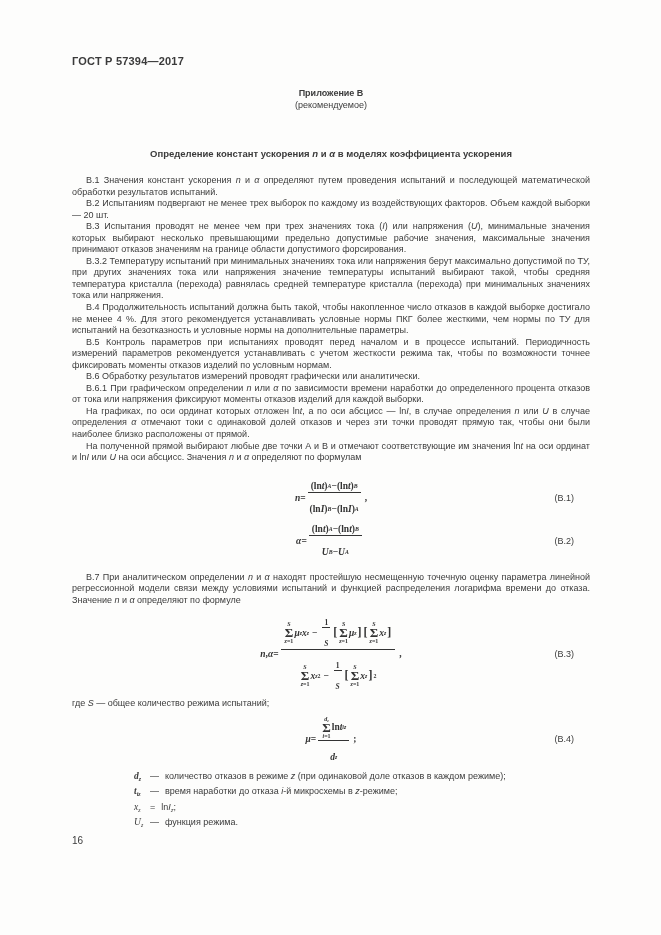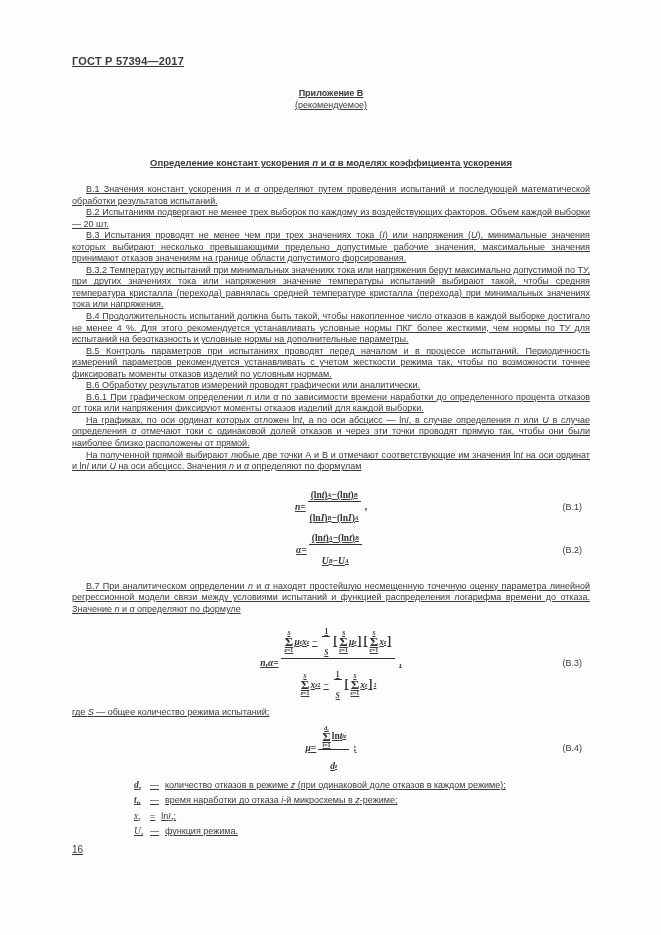--- a/index.html
+++ b/index.html
@@ -2,44 +2,44 @@
 <html lang="ru"><head>
 <meta charset="utf-8">
 <style>
   html,body{margin:0;padding:0;}
   body{
     width:661px;height:935px;overflow:hidden;
     background:#fdfdfc;color:#3b3b3b;
     font-family:"Liberation Sans","DejaVu Sans",sans-serif;
     -webkit-font-smoothing:antialiased;
   }
-  .page{box-sizing:border-box;width:661px;height:686px;padding:55px 71px 0 72px;position:relative;text-decoration:underline;}
+  .page{box-sizing:border-box;width:661px;height:686px;padding:55px 71px 0 72px;position:relative;}
   .it{font-style:italic;}
   .bd{font-weight:bold;}
   sub{font-size:0.62em;vertical-align:-0.3em;line-height:0;}
   sup{font-size:0.62em;vertical-align:0.5em;line-height:0;}
 
   .doc-header{font-size:11px;font-weight:bold;letter-spacing:0.2px;}
   .annex{margin-top:20px;text-align:center;font-size:9px;line-height:12px;}
   .annex-title{font-weight:bold;text-align:center;}
-  .doc-title{margin-top:45px;text-align:center;font-weight:bold;font-size:9.5px;line-height:13px;}
+  .doc-title{margin-top:36px;text-align:center;font-weight:bold;font-size:9.5px;line-height:13px;}
 
   .body-text{margin-top:15px;font-size:9px;line-height:11.55px;text-align:justify;}
   .body-text p{margin:0;text-indent:14px;}
   .body-text p.no-indent{text-indent:0;}
 
   
   .formula-block{position:relative;display:flex;justify-content:center;align-items:center;
     font-family:"Liberation Serif","DejaVu Serif",serif;font-weight:bold;color:#333;font-size:9.5px;}
   .fb1{margin-top:16px;height:36px;}
   .fb2{margin-top:6px;height:38px;}
   .fb3{margin-top:8px;height:80px;}
   .fb4{margin-top:6px;height:46px;}
   .formula{display:inline-flex;align-items:center;}
-  .formula-label{position:absolute;right:8px;top:50%;transform:translateY(-50%);
+  .formula-label{position:absolute;right:16px;top:50%;transform:translateY(-50%);
     font-family:"Liberation Sans","DejaVu Sans",sans-serif;font-weight:normal;font-size:9px;color:#3b3b3b;}
   .frac{display:inline-flex;flex-direction:column;align-items:center;text-align:center;margin:0 2px;vertical-align:middle;gap:10px;}
   .frac > .num{border-bottom:1px solid #333;padding:0 3px 1px 3px;display:inline-flex;align-items:center;justify-content:center;}
   .frac > .den{padding-top:1px;display:inline-flex;align-items:center;justify-content:center;}
   .frac.sm{font-size:7.5px;margin:0 2px;}
   .frac.sm > .num{padding:0 2px 0 2px;}
   .mrow{display:inline-flex;align-items:center;}
   .op{margin:0 3px;}
   .br{font-size:12px;font-weight:bold;margin:0 1px;}
   .sum{display:inline-flex;flex-direction:column;align-items:center;line-height:1;margin:0 1px;}

